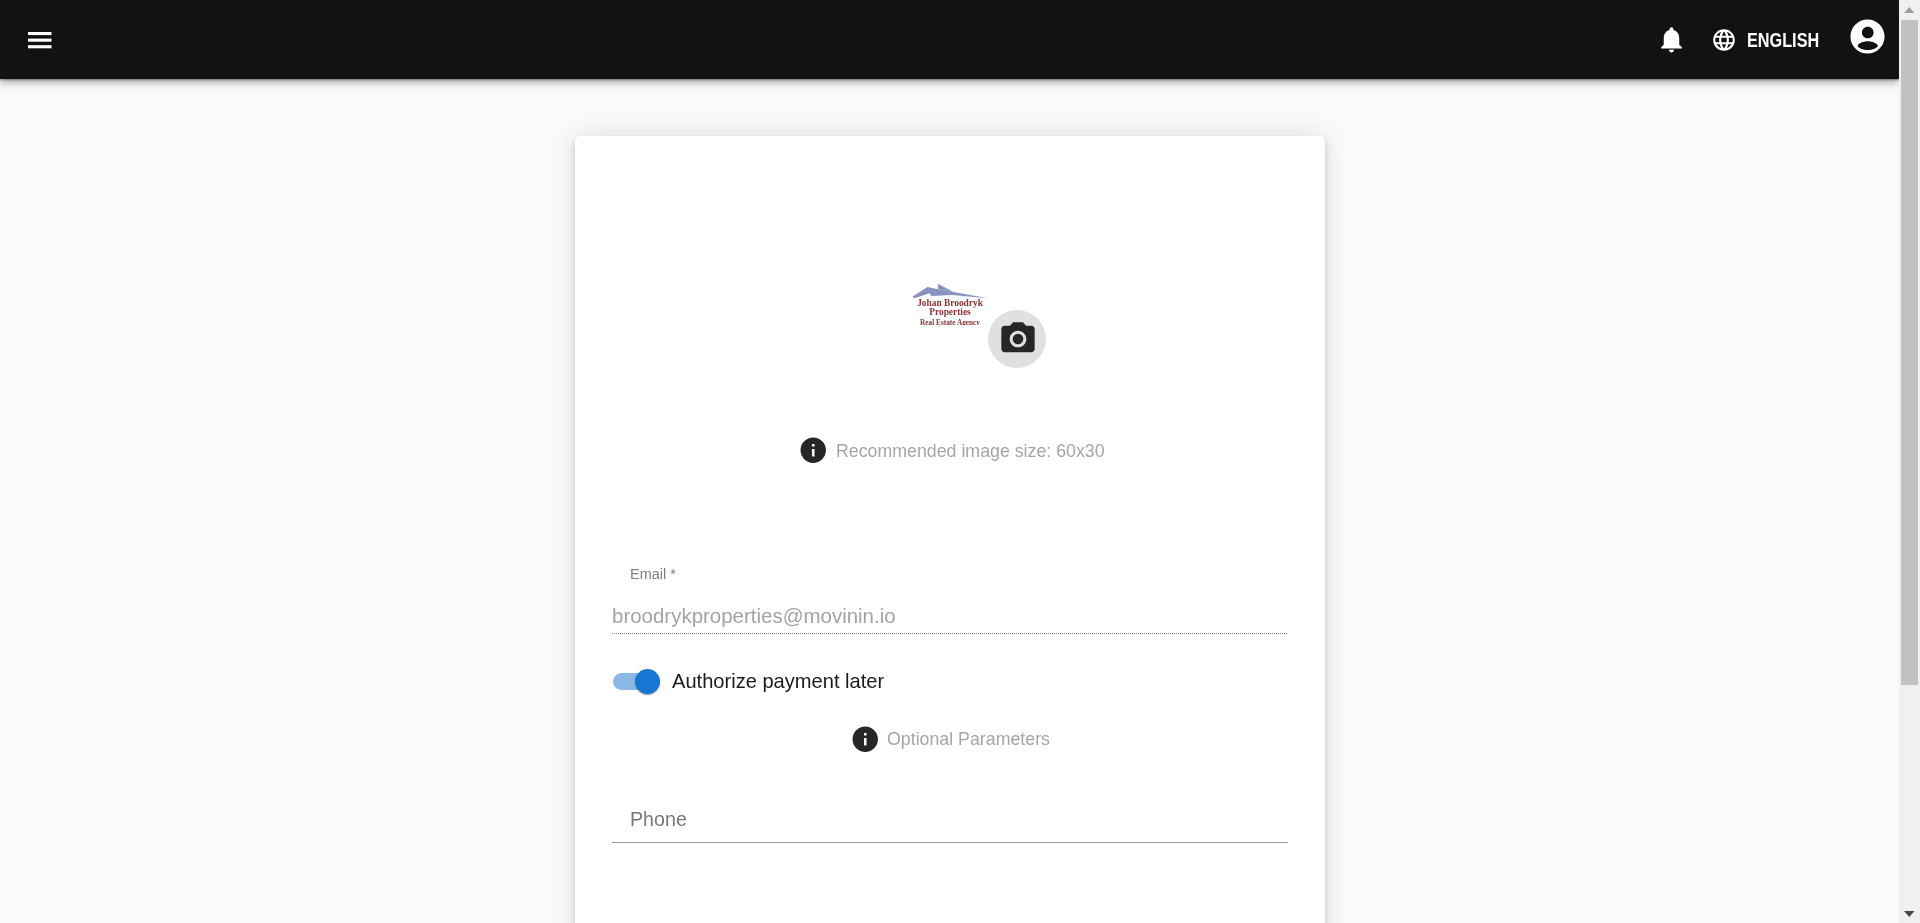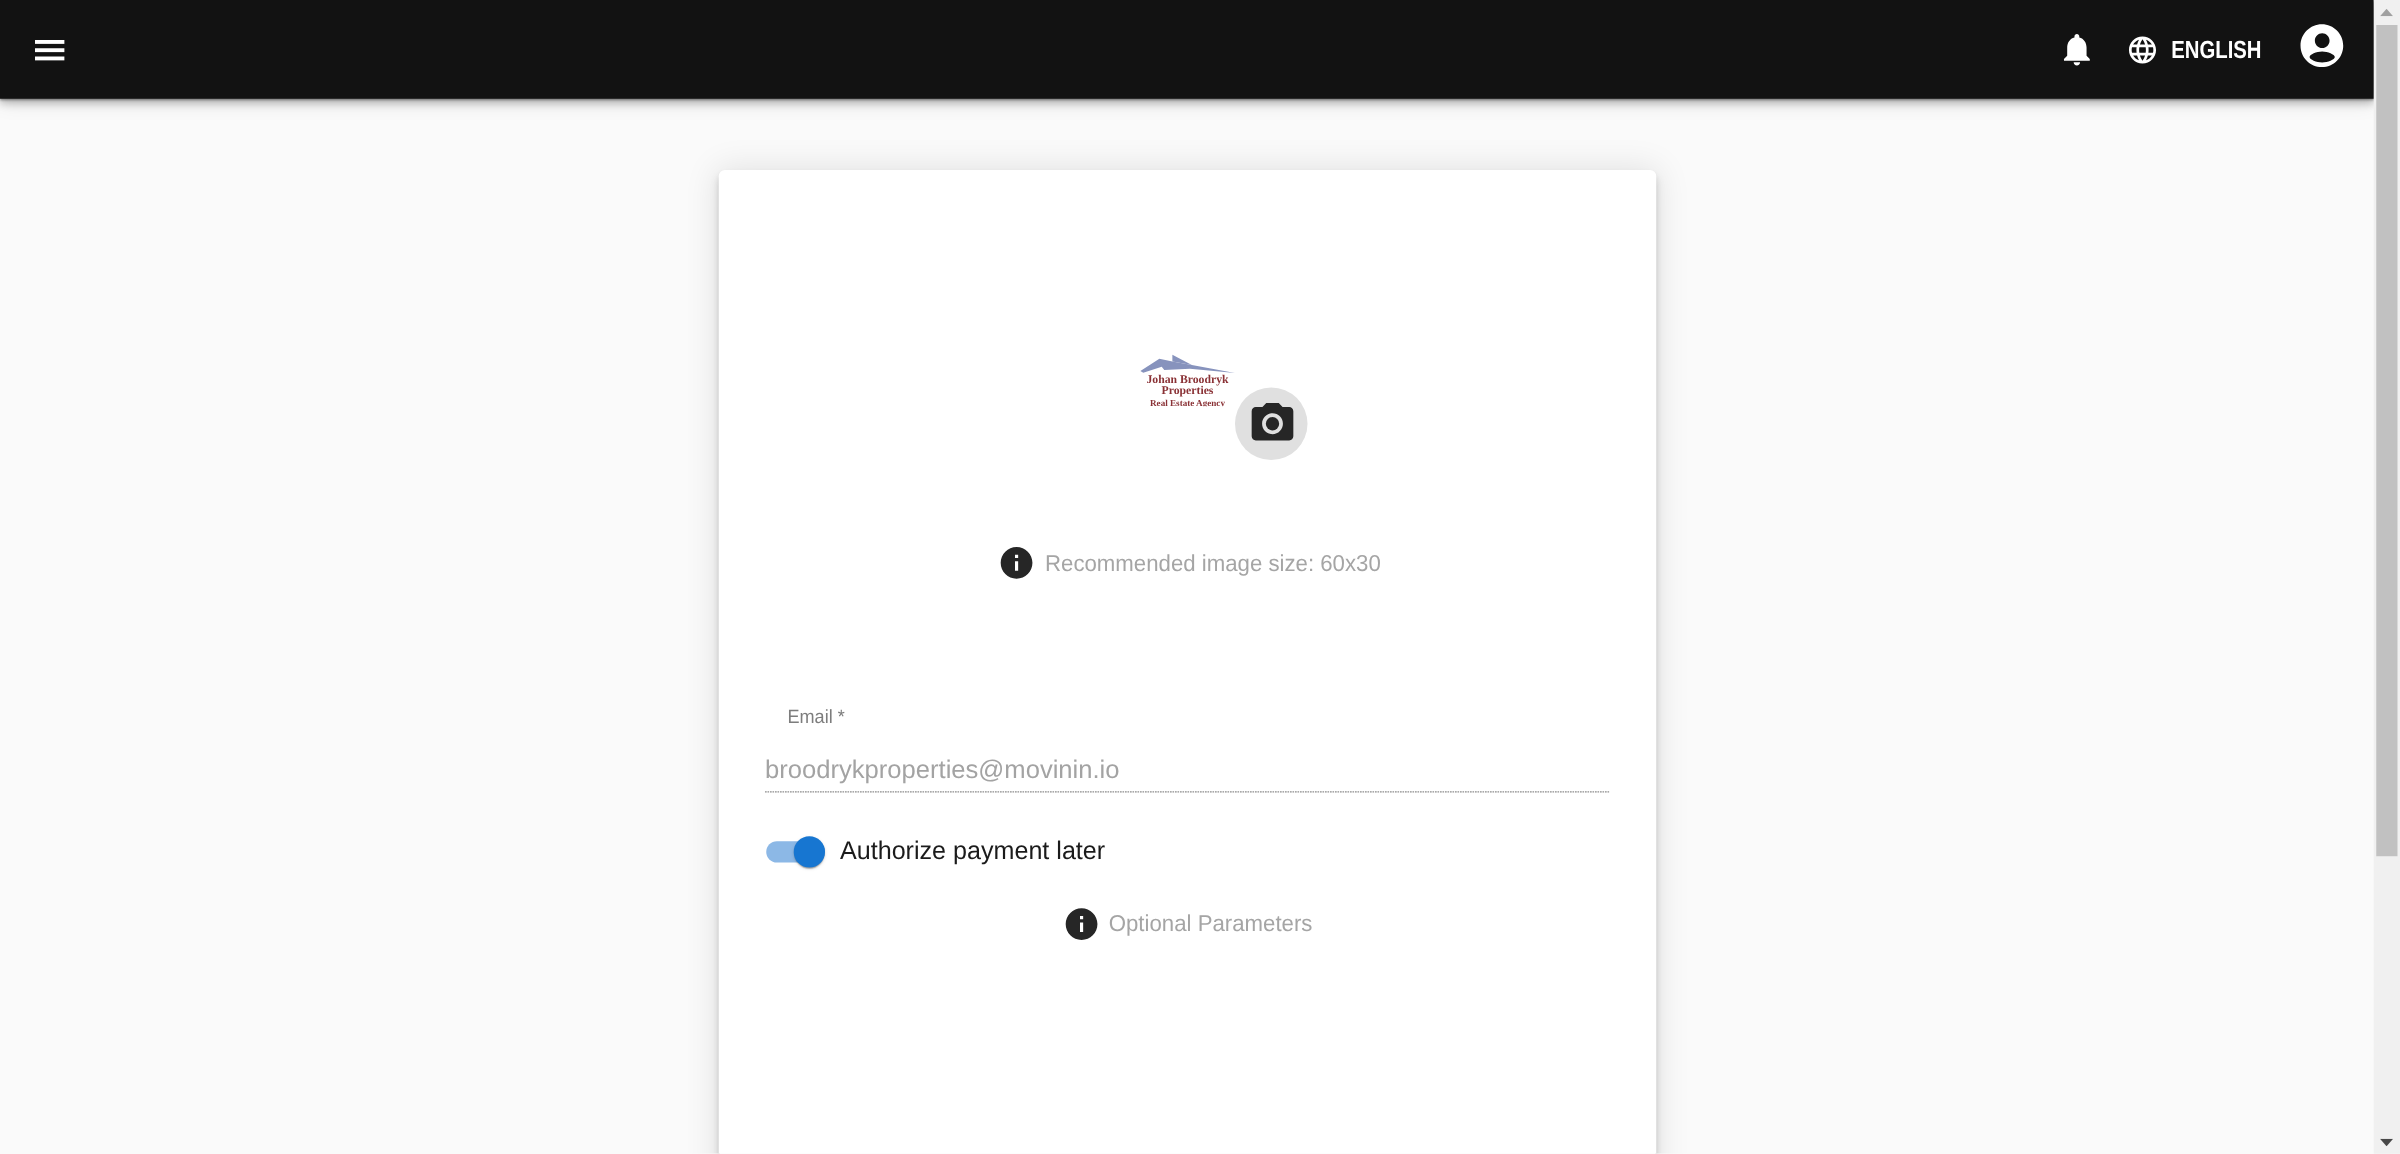--- a/index.html
+++ b/index.html
@@ -15,21 +15,21 @@
 
   
   .header {
     position: absolute; top:0; left:0; width: 1899px; height: 79px;
     background: #121212;
     display: flex; align-items: center;
     box-shadow: 0 1px 2px 0 rgba(0,0,0,.40), 0 4px 6px 0 rgba(0,0,0,.20), 0 2px 16px 0 rgba(0,0,0,.13);
     z-index: 10;
   }
   .menu-btn { width: 48px; height:48px; display:flex; align-items:center; justify-content:center; border-radius:50%; cursor:pointer;}
-  .header-right { position:absolute; left:4px; top:0; width:1899px; height:79px; }
+  .header-right { position:absolute; left:14px; top:0; width:1899px; height:79px; }
   .icon-btn { width:50px;height:50px;display:flex;align-items:center;justify-content:center;border-radius:50%;cursor:pointer;}
   .abs.icon-btn{width:auto;height:auto;padding:0;}
   .abs.menu-btn{width:auto;height:auto;}
   .lang-btn { display:flex;align-items:center;gap:10px;border-radius:5px;cursor:pointer;color:#fff;}
   .lang-btn .lbl { font-size:19.7px; font-weight:700; line-height:19.7px; display:inline-block; transform:scaleX(0.825); transform-origin:left center; margin-top:3px;}
 
   
   .card {
     position:absolute; left: 575px; top: 136px; width: 750px; height: 880px;
     background:#fff; border-radius:5px;
@@ -135,20 +135,24 @@
       <div class="abs line dotted" style="left:0;top:78.6px;width:676px;"></div>
     </div>
 
     <div class="abs" style="left:0;top:0;width:750px;height:0;">
       <svg class="abs" width="30.5" height="30.5" viewBox="0 0 24 24" id="info-icon-optional" style="left:275.3px;top:587.8px;display:block;">
         <path fill="#262626" d="M12 2C6.48 2 2 6.48 2 12s4.48 10 10 10 10-4.48 10-10S17.52 2 12 2zm1 15h-2v-6h2v6zm0-8h-2V7h2v2z"></path>
       </svg>
       <span class="abs info-txt sx" style="left:311.8px;top:594.1px;">Optional Parameters</span>
     </div>
 
+    <div class="abs" style="left:37px;top:627px;width:676px;height:79px;">
+      <span class="abs biglab sx" style="left:18px;top:46px;">Phone</span>
+      <div class="abs line" style="left:0;top:78.6px;width:676px;"></div>
+    </div>
 
 
   </div>
 </div>
 
 <div class="sb">
   <div class="sb-btn" style="top:0;">
     <svg width="10.5" height="6" viewBox="0 0 10.5 6" style="margin-top:-2px;">
         <path fill="#a0a0a0" d="M5.25 0 L10.5 6 L0 6 Z"></path>
       </svg>

